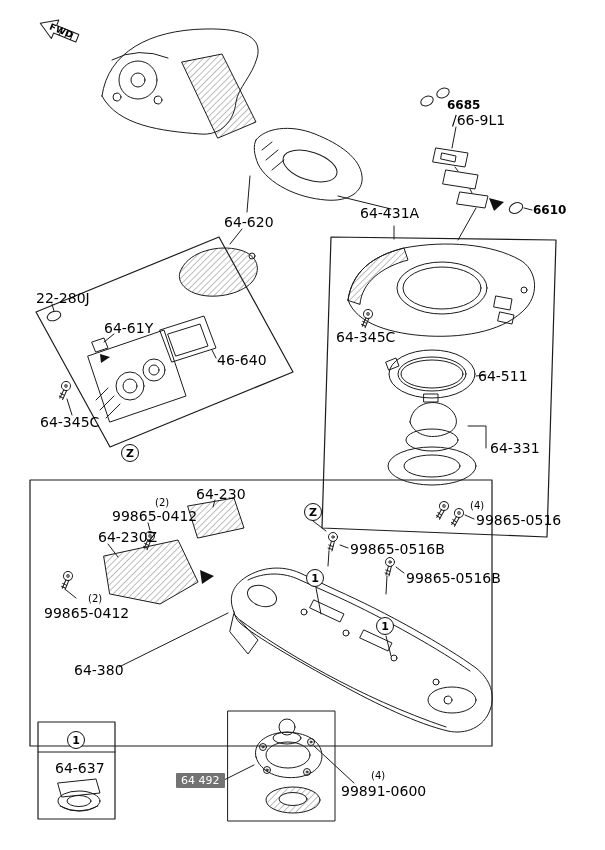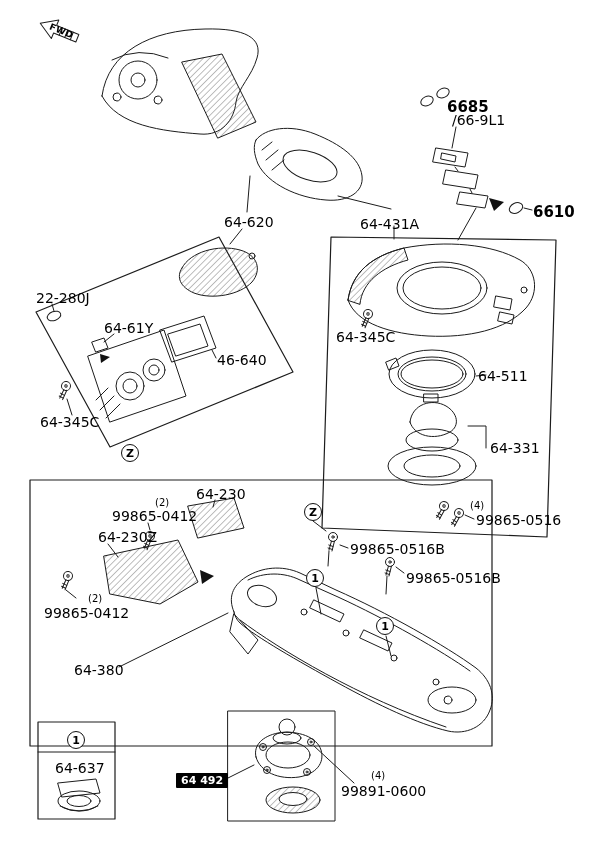--- a/index.html
+++ b/index.html
@@ -1,25 +1,25 @@
 <!DOCTYPE html>
 <html><head>
 <meta charset="utf-8">
 <style>
   html,body{margin:0;padding:0;background:#fff;}
   .stage{position:relative;width:605px;height:850px;background:#ffffff;overflow:hidden;
          font-family:"DejaVu Sans",sans-serif;color:#000;}
   .stage svg{position:absolute;left:0;top:0;}
   .lbl{position:absolute;font-size:14px;line-height:1.1;white-space:nowrap;color:#000;}
-  .big{font-size:15px;font-weight:700;}
+  .big{font-size:12px;font-weight:700;}
   .qty{font-size:10px;}
   .ref{position:absolute;width:18px;height:18px;border:1.4px solid #111;border-radius:50%;
        background:#fff;display:flex;align-items:center;justify-content:center;
        font-size:11px;font-weight:700;box-sizing:border-box;}
-  .hl{position:absolute;background:#000000;color:#fff;font-weight:700;font-size:11px;
+  .hl{position:absolute;background:#737373;color:#fff;font-weight:400;font-size:11px;
       padding:1px 5px;border-radius:1px;cursor:pointer;}
   .fwd{position:absolute;left:49px;top:26px;transform:rotate(22deg);
        font-size:9px;font-weight:700;letter-spacing:.5px;}
 </style>
 </head>
 <body>
 
 <div class="stage">
 
   <svg width="605" height="850" viewBox="0 0 605 850">
@@ -213,21 +213,21 @@
   <div class="lbl" style="left:452px;top:113px">/66-9L1</div>
   <div class="lbl big" style="left:533px;top:204px">6610</div>
 
   <div class="lbl" style="left:224px;top:215px">64-620</div>
   <div class="lbl" style="left:36px;top:291px">22-280J</div>
   <div class="lbl" style="left:104px;top:321px">64-61Y</div>
   <div class="lbl" style="left:217px;top:353px">46-640</div>
   <div class="lbl" style="left:40px;top:415px">64-345C</div>
   <div class="ref" style="left:121px;top:444px">Z</div>
 
-  <div class="lbl" style="left:360px;top:217px">64-431A</div>
+  <div class="lbl" style="left:360px;top:206px">64-431A</div>
   <div class="lbl" style="left:336px;top:330px">64-345C</div>
   <div class="lbl" style="left:478px;top:369px">64-511</div>
   <div class="lbl" style="left:490px;top:441px">64-331</div>
   <div class="lbl qty" style="left:470px;top:500px">(4)</div>
   <div class="lbl" style="left:476px;top:513px">99865-0516</div>
 
   <div class="lbl qty" style="left:155px;top:497px">(2)</div>
   <div class="lbl" style="left:112px;top:509px">99865-0412</div>
   <div class="lbl" style="left:196px;top:487px">64-230</div>
   <div class="lbl" style="left:98px;top:530px">64-230Z</div>

